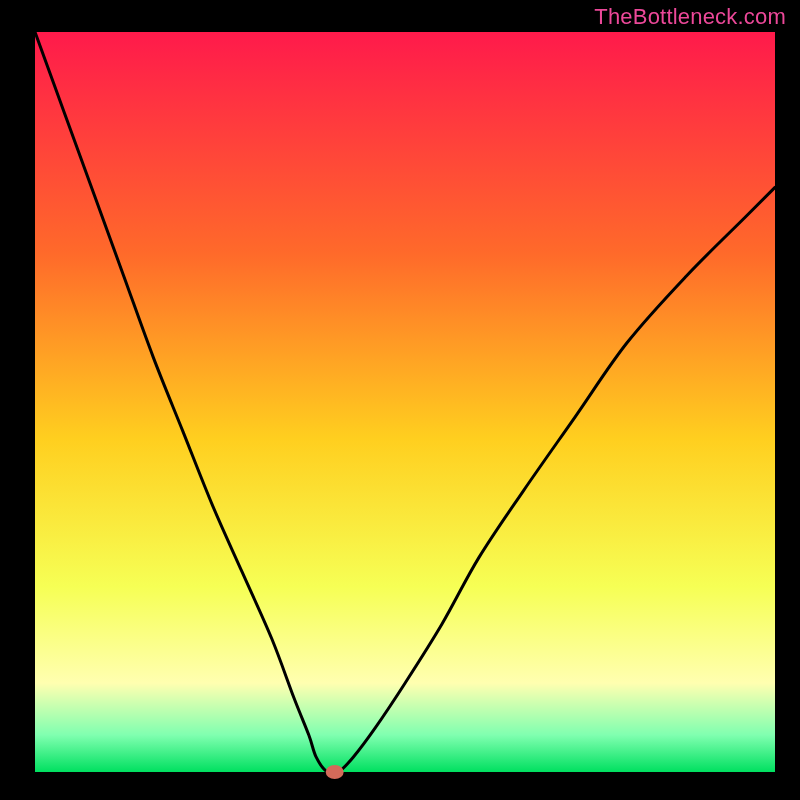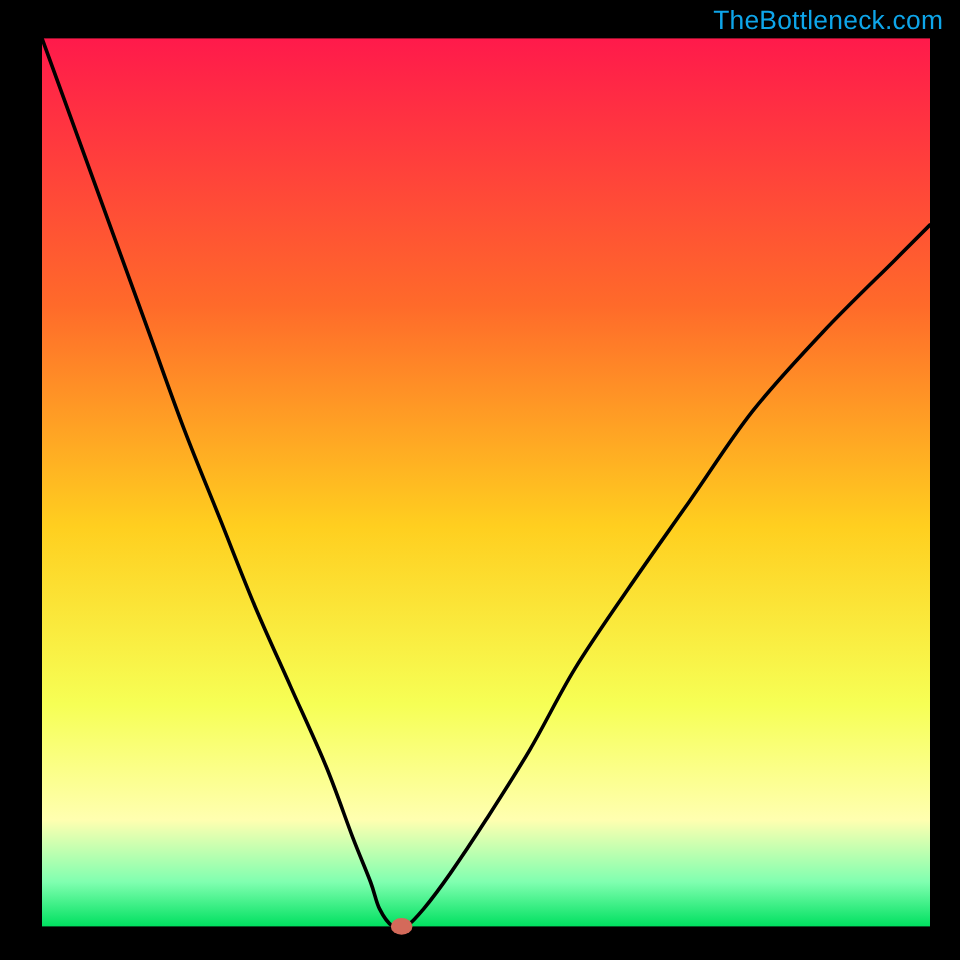--- a/index.html
+++ b/index.html
@@ -14,21 +14,21 @@
   .frame {
     position: relative;
     width: 800px;
     height: 800px;
     background: #000;
   }
   .watermark {
     position: absolute;
     top: 4px;
     right: 14px;
-    color: #0ea5e9;
+    color: #ec4899;
     font-size: 22px;
     font-weight: 500;
     letter-spacing: 0.2px;
     z-index: 5;
   }
   svg {
     position: absolute;
     top: 0;
     left: 0;
   }

